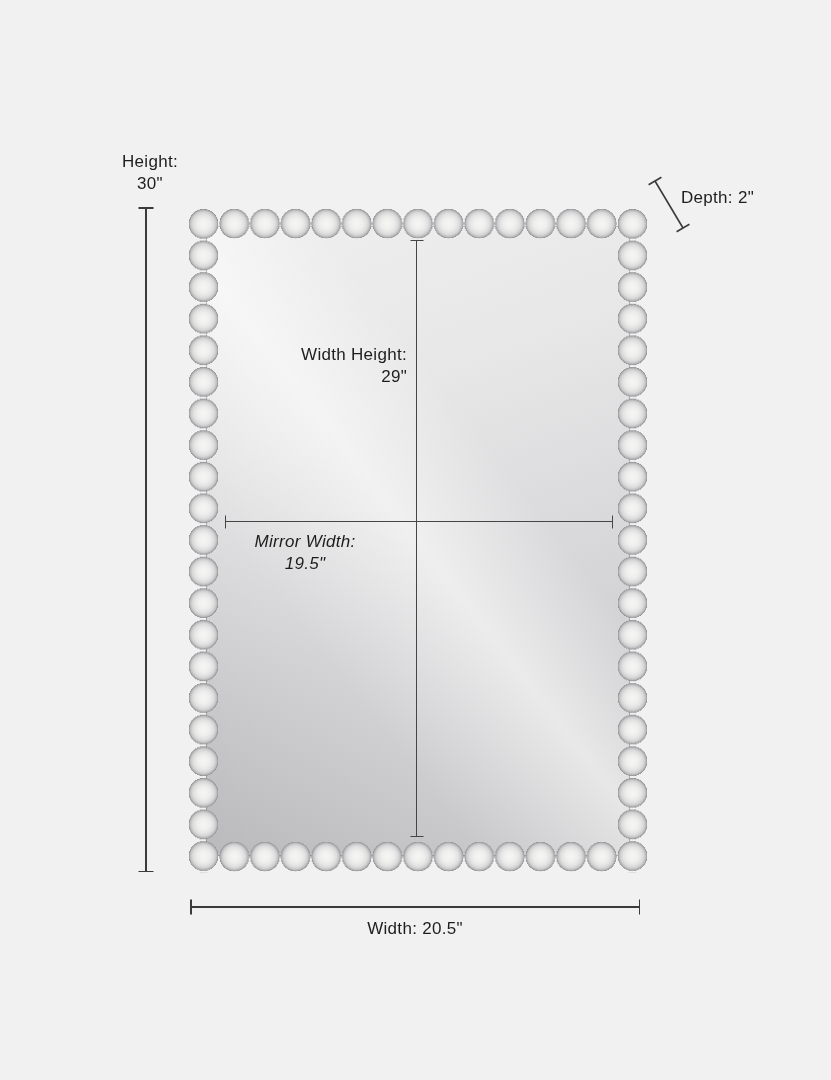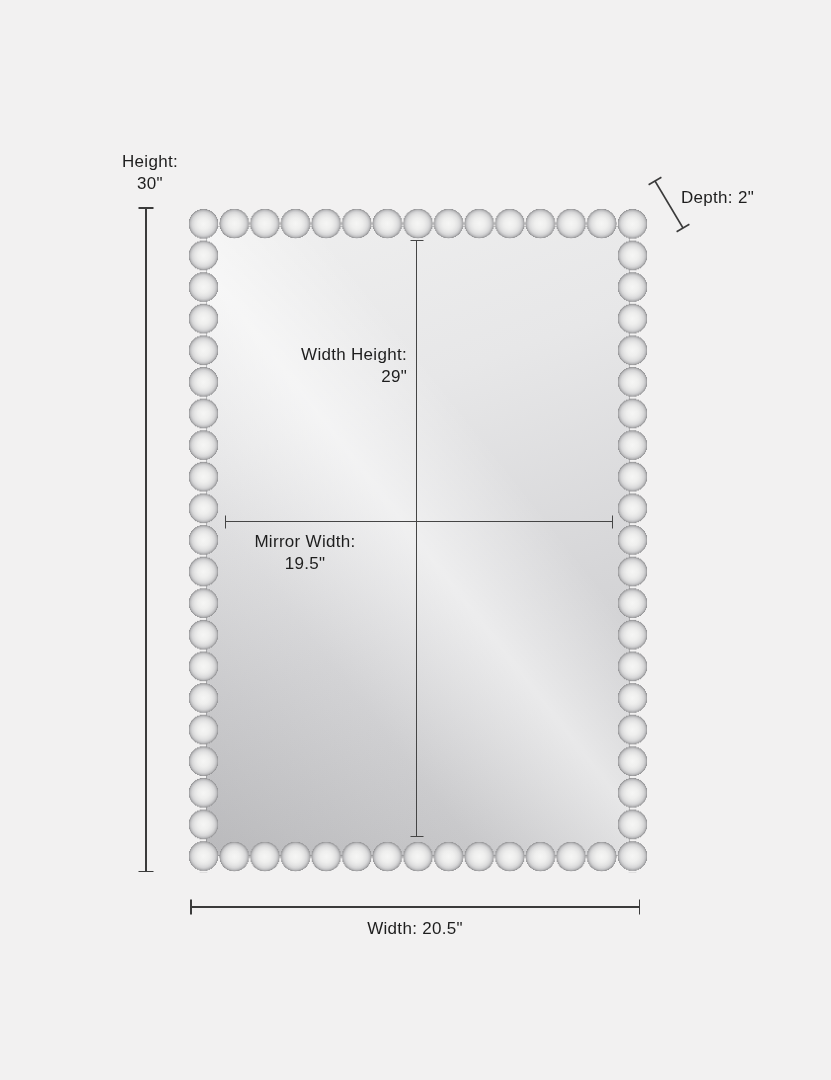--- a/index.html
+++ b/index.html
@@ -112,21 +112,21 @@
   <div class="beads col beads-left"></div>
   <div class="beads col beads-right"></div>
 
   <div class="dim-vline thin" style="left:416px; top:240px; height:597px;"></div>
   <div class="dim-text t-right" style="left:257px; top:344px; width:150px;">
     <span>Width Height:</span>
     <span>29"</span>
   </div>
 
   <div class="dim-hline thin" style="left:225px; top:521px; width:388px;"></div>
-  <div class="dim-text t-center" style="left:230px; top:531px; width:150px;">
+  <div class="dim-text t-center" style="left:230px; top:531px; width:150px;font-style:italic;">
     <span>Mirror Width:</span>
     <span>19.5"</span>
   </div>
 
   <div class="dim-hline" style="left:190px; top:906px; width:450px;"></div>
   <div class="dim-text t-center" style="left:315px; top:918px; width:200px;">Width: 20.5"</div>
 
 </div>
 
 </body></html>

